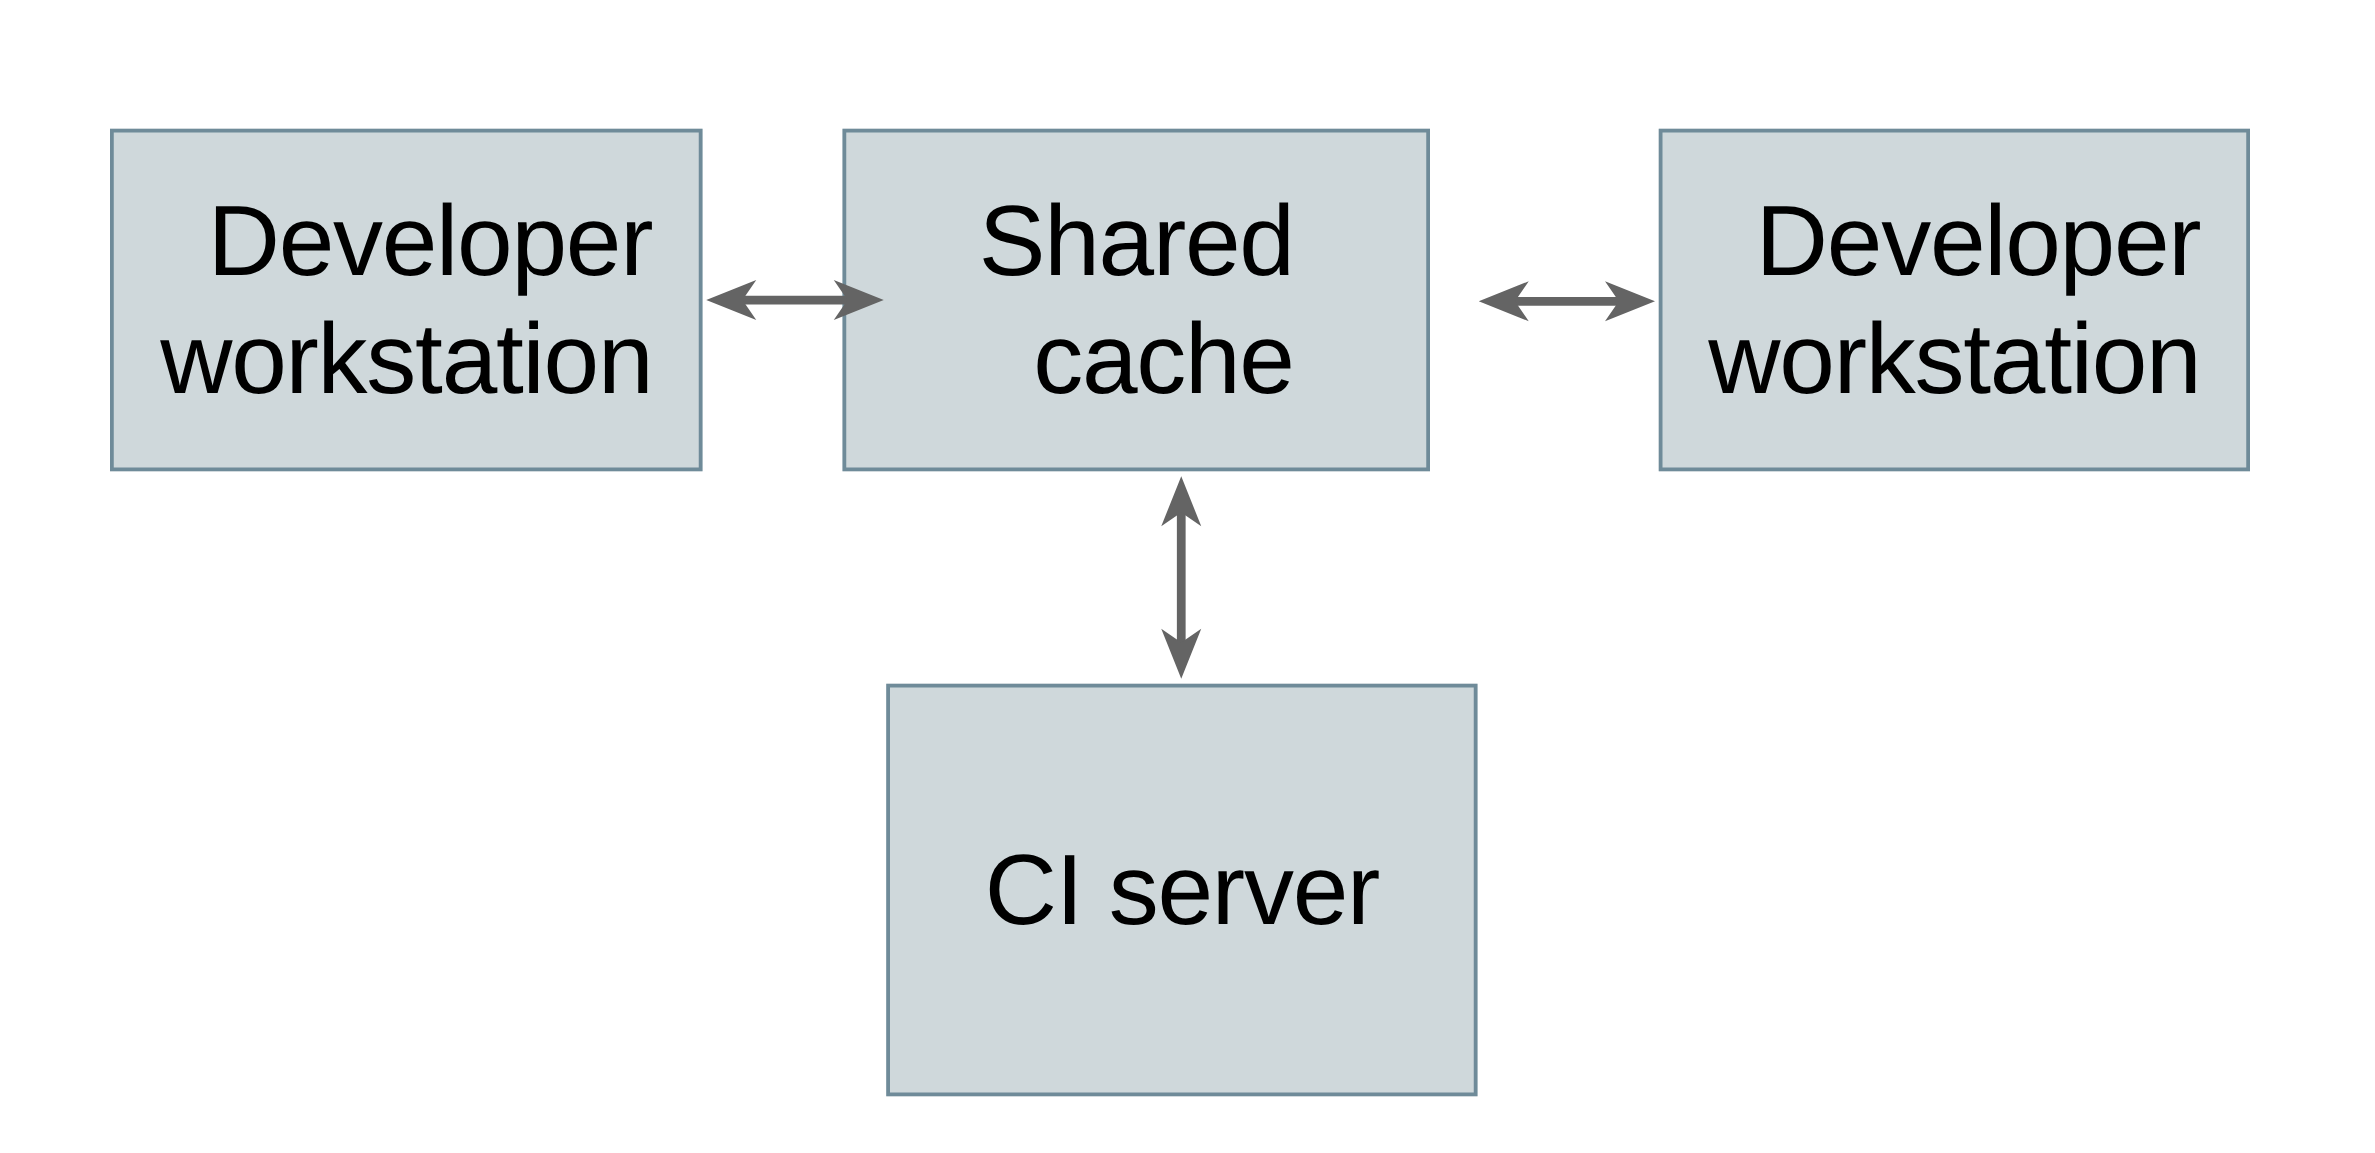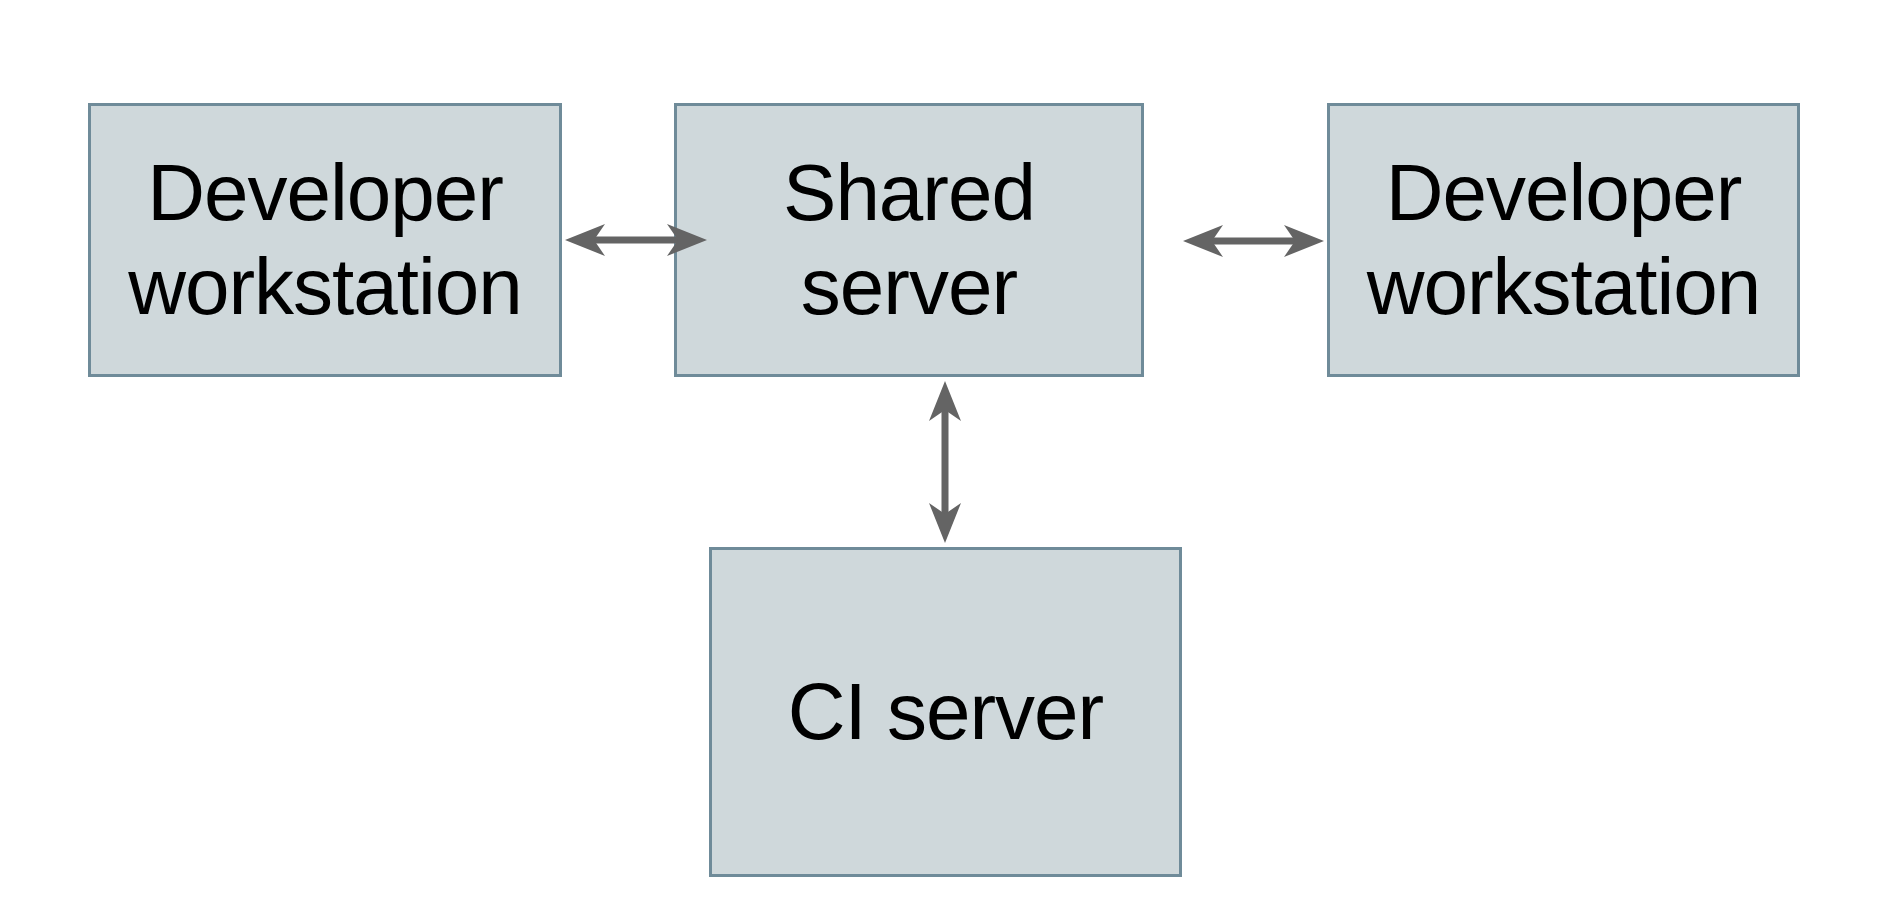--- a/index.html
+++ b/index.html
@@ -31,21 +31,21 @@
   }
 
   .node .label {
     text-align: center;
     color: var(--text-color);
     font-size: 80px;
     line-height: 94px;
     letter-spacing: -1px;
   }
 
-  .node .label .line { display: block; white-space: nowrap; }
+  .node .label .line { display: block; white-space: nowrap; text-align: right; }
   .node .label .line:empty { display: none; }
 
   .arrow { position: absolute; overflow: visible; }
   .arrow line { stroke: var(--arrow-color); stroke-width: 7; }
   .arrow polygon { fill: var(--arrow-color); }
 </style>
 </head>
 <body>
 
 <div class="canvas">
@@ -53,21 +53,21 @@
   <div class="node" style="left:88px; top:103px; width:474px; height:274px;">
     <div class="label">
       <span class="line">Developer</span>
       <span class="line">workstation</span>
     </div>
   </div>
 
   <div class="node" style="left:674px; top:103px; width:470px; height:274px;">
     <div class="label">
       <span class="line">Shared</span>
-      <span class="line">server</span>
+      <span class="line">cache</span>
     </div>
   </div>
 
   <div class="node" style="left:1327px; top:103px; width:473px; height:274px;">
     <div class="label">
       <span class="line">Developer</span>
       <span class="line">workstation</span>
     </div>
   </div>
 

